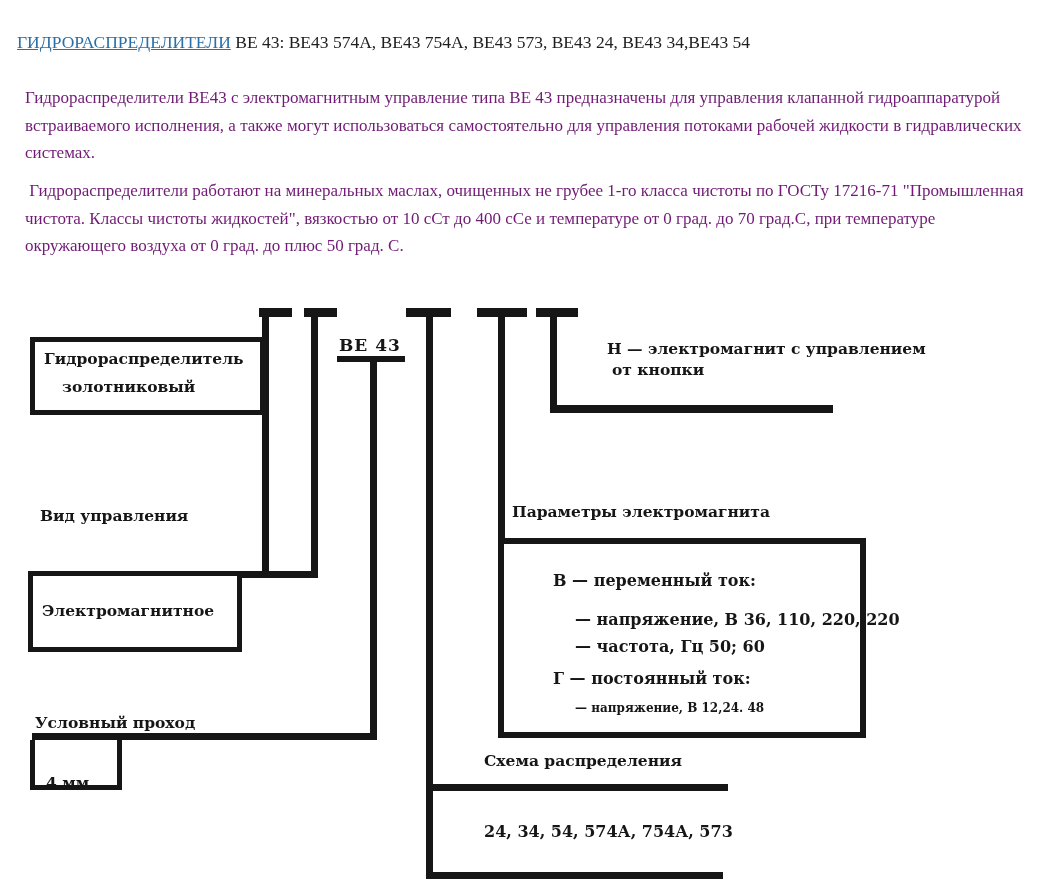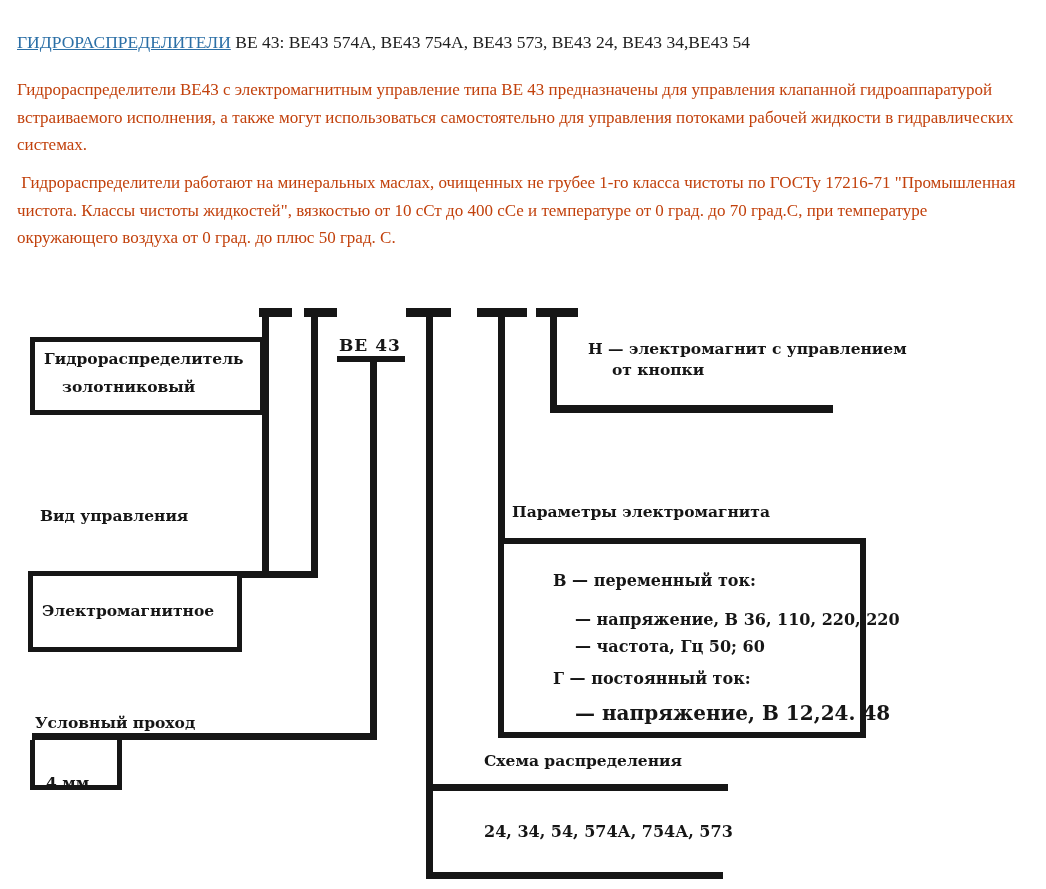--- a/index.html
+++ b/index.html
@@ -4,22 +4,22 @@
 <style>
   html, body { margin: 0; padding: 0; background: #ffffff; }
   .page {
     position: relative; width: 1046px; height: 889px; background: #ffffff;
     overflow: hidden; font-family: "DejaVu Sans", sans-serif;
   }
   .abs { position: absolute; font-family: Liberation Serif, serif; }
   .title { left: 17px; top: 32px; font-size: 17.5px; color: #1e1e1e; white-space: nowrap; }
   .title a { color: #2b6fa6; text-decoration: underline; cursor: pointer; }
   .para {
-    left: 17px; width: 1012px; margin: 0; font-size: 17px; line-height: 27.5px;
-    color: #c2410c; white-space: pre-wrap;
+    left: 17px; width: 1012px; margin: 8px; font-size: 17px; line-height: 27.5px;
+    color: #701a75; white-space: pre-wrap;
   }
   .heading { left: 17px; top: 257px; font-size: 17.5px; font-weight: bold; color: #111111; white-space: nowrap; }
   .ink { background: #161616; }
   .vl { width: 7px; }
   .box { border: 5px solid #161616; box-sizing: border-box; background: transparent; }
   .dt {
     font-family: "DejaVu Serif", serif; font-weight: bold; color: #161616;
     font-size: 15.5px; white-space: nowrap;
   }
 </style>
@@ -47,40 +47,40 @@
     <div class="abs ink vl" style="left:262px;top:308px;height:270px;"></div>
     <div class="abs ink vl" style="left:311px;top:308px;height:270px;"></div>
     <div class="abs ink vl" style="left:370px;top:357px;height:383px;"></div>
     <div class="abs ink vl" style="left:426px;top:308px;height:571px;"></div>
     <div class="abs ink vl" style="left:498px;top:308px;height:235px;"></div>
     <div class="abs ink vl" style="left:550px;top:308px;height:105px;"></div>
 
     <div class="abs dt" style="left:339px;top:335px;font-size:17px;letter-spacing:1px;">ВЕ 43</div>
     <div class="abs ink" style="left:337px;top:356px;width:68px;height:6px;"></div>
 
-    <div class="abs dt" style="left:588px;top:339px;">Н — электромагнит с управлением</div>
+    <div class="abs dt" style="left:607px;top:339px;">Н — электромагнит с управлением</div>
     <div class="abs dt" style="left:612px;top:360px;">от кнопки</div>
     <div class="abs ink" style="left:550px;top:405px;width:283px;height:8px;"></div>
 
     <div class="abs box" style="left:30px;top:337px;width:235px;height:78px;"></div>
     <div class="abs dt" style="left:44px;top:349px;">Гидрораспределитель</div>
     <div class="abs dt" style="left:62px;top:377px;">золотниковый</div>
 
     <div class="abs dt" style="left:40px;top:506px;">Вид управления</div>
     <div class="abs ink" style="left:240px;top:571px;width:78px;height:7px;"></div>
     <div class="abs box" style="left:28px;top:571px;width:214px;height:81px;"></div>
     <div class="abs dt" style="left:42px;top:601px;">Электромагнитное</div>
 
     <div class="abs dt" style="left:512px;top:502px;">Параметры электромагнита</div>
     <div class="abs box" style="left:498px;top:538px;width:368px;height:200px;border-width:6px;"></div>
     <div class="abs dt" style="left:553px;top:571px;font-size:16px;">В — переменный ток:</div>
     <div class="abs dt" style="left:575px;top:603px;font-size:16px;margin-top:7px;">— напряжение, В 36, 110, 220, 220</div>
     <div class="abs dt" style="left:575px;top:637px;font-size:16px;">— частота, Гц 50; 60</div>
     <div class="abs dt" style="left:553px;top:669px;font-size:16px;">Г — постоянный ток:</div>
-    <div class="abs dt" style="left:575px;top:701px;font-size:20px;">— напряжение, В 12,24. 48</div>
+    <div class="abs dt" style="left:575px;top:701px;font-size:12px;">— напряжение, В 12,24. 48</div>
 
     <div class="abs dt" style="left:35px;top:713px;">Условный проход</div>
     <div class="abs ink" style="left:32px;top:733px;width:345px;height:7px;"></div>
     <div class="abs" style="left:30px;top:740px;width:92px;height:50px;border:5px solid #161616;border-top:none;box-sizing:border-box;"></div>
     <div class="abs dt" style="left:46px;top:773px;">4 мм</div>
 
     <div class="abs dt" style="left:484px;top:751px;">Схема распределения</div>
     <div class="abs ink" style="left:426px;top:784px;width:302px;height:7px;"></div>
     <div class="abs dt" style="left:484px;top:822px;font-size:16px;text-align:right;">24, 34, 54, 574А, 754А, 573</div>
     <div class="abs ink" style="left:426px;top:872px;width:297px;height:7px;"></div>

